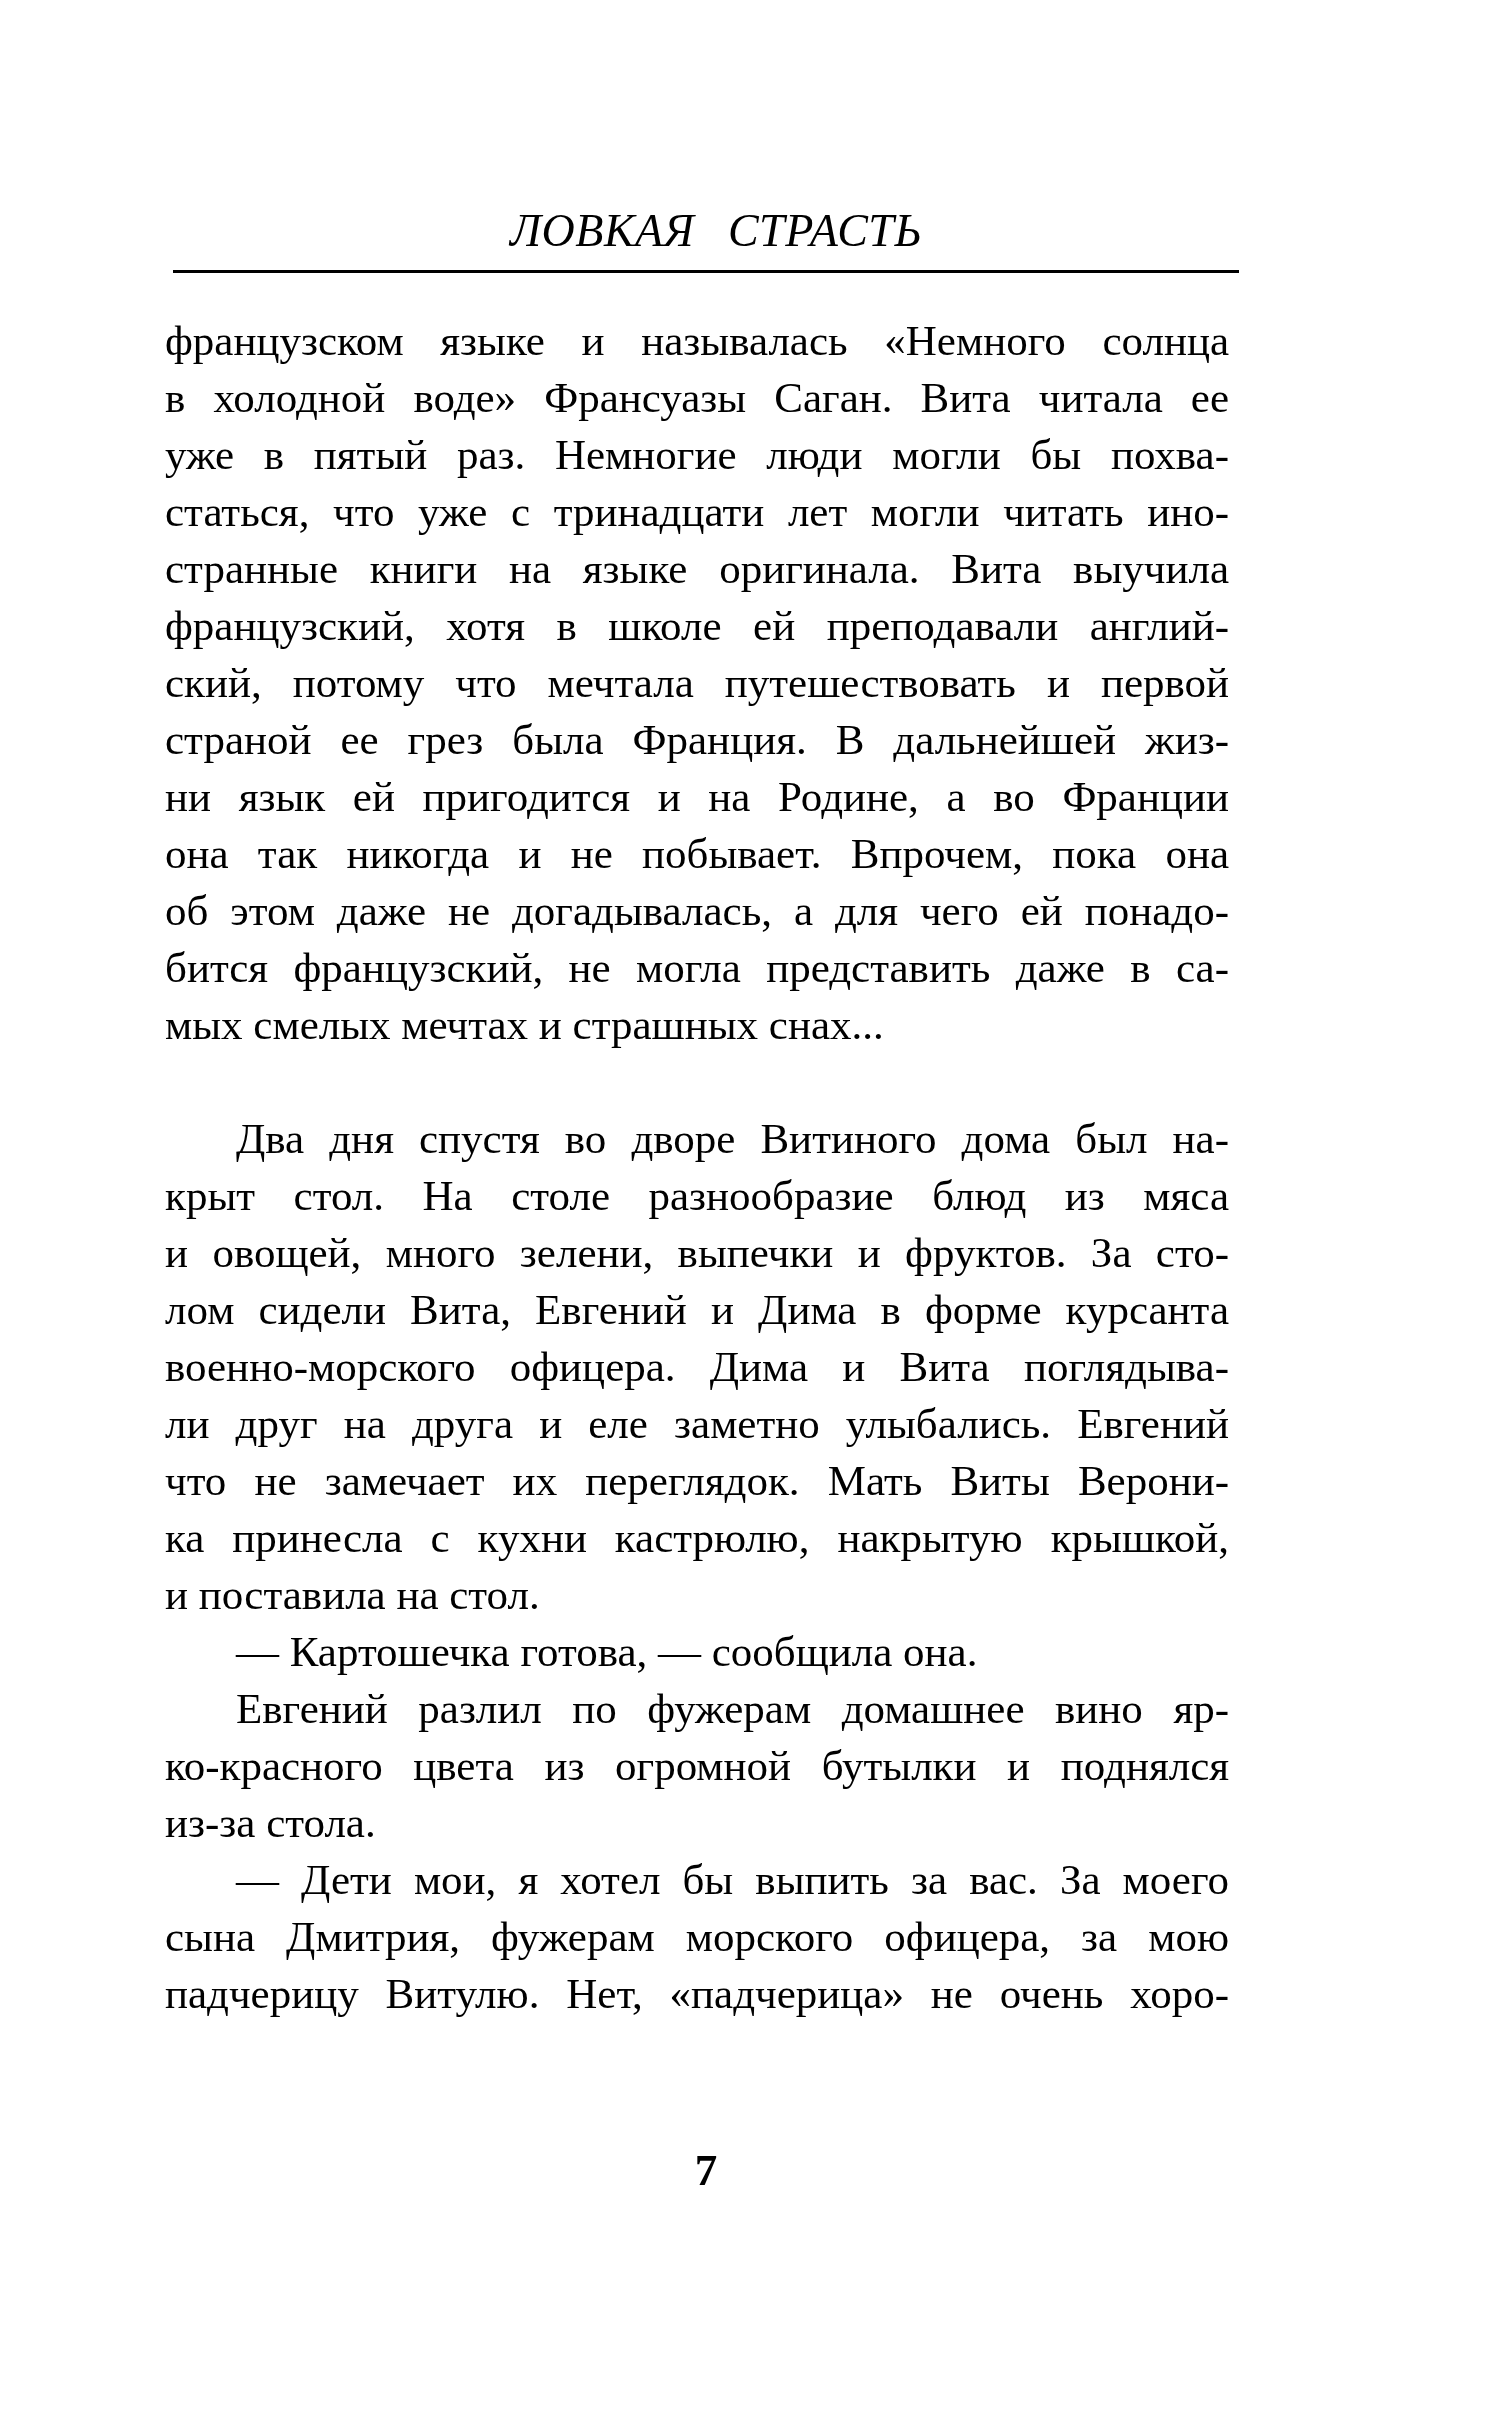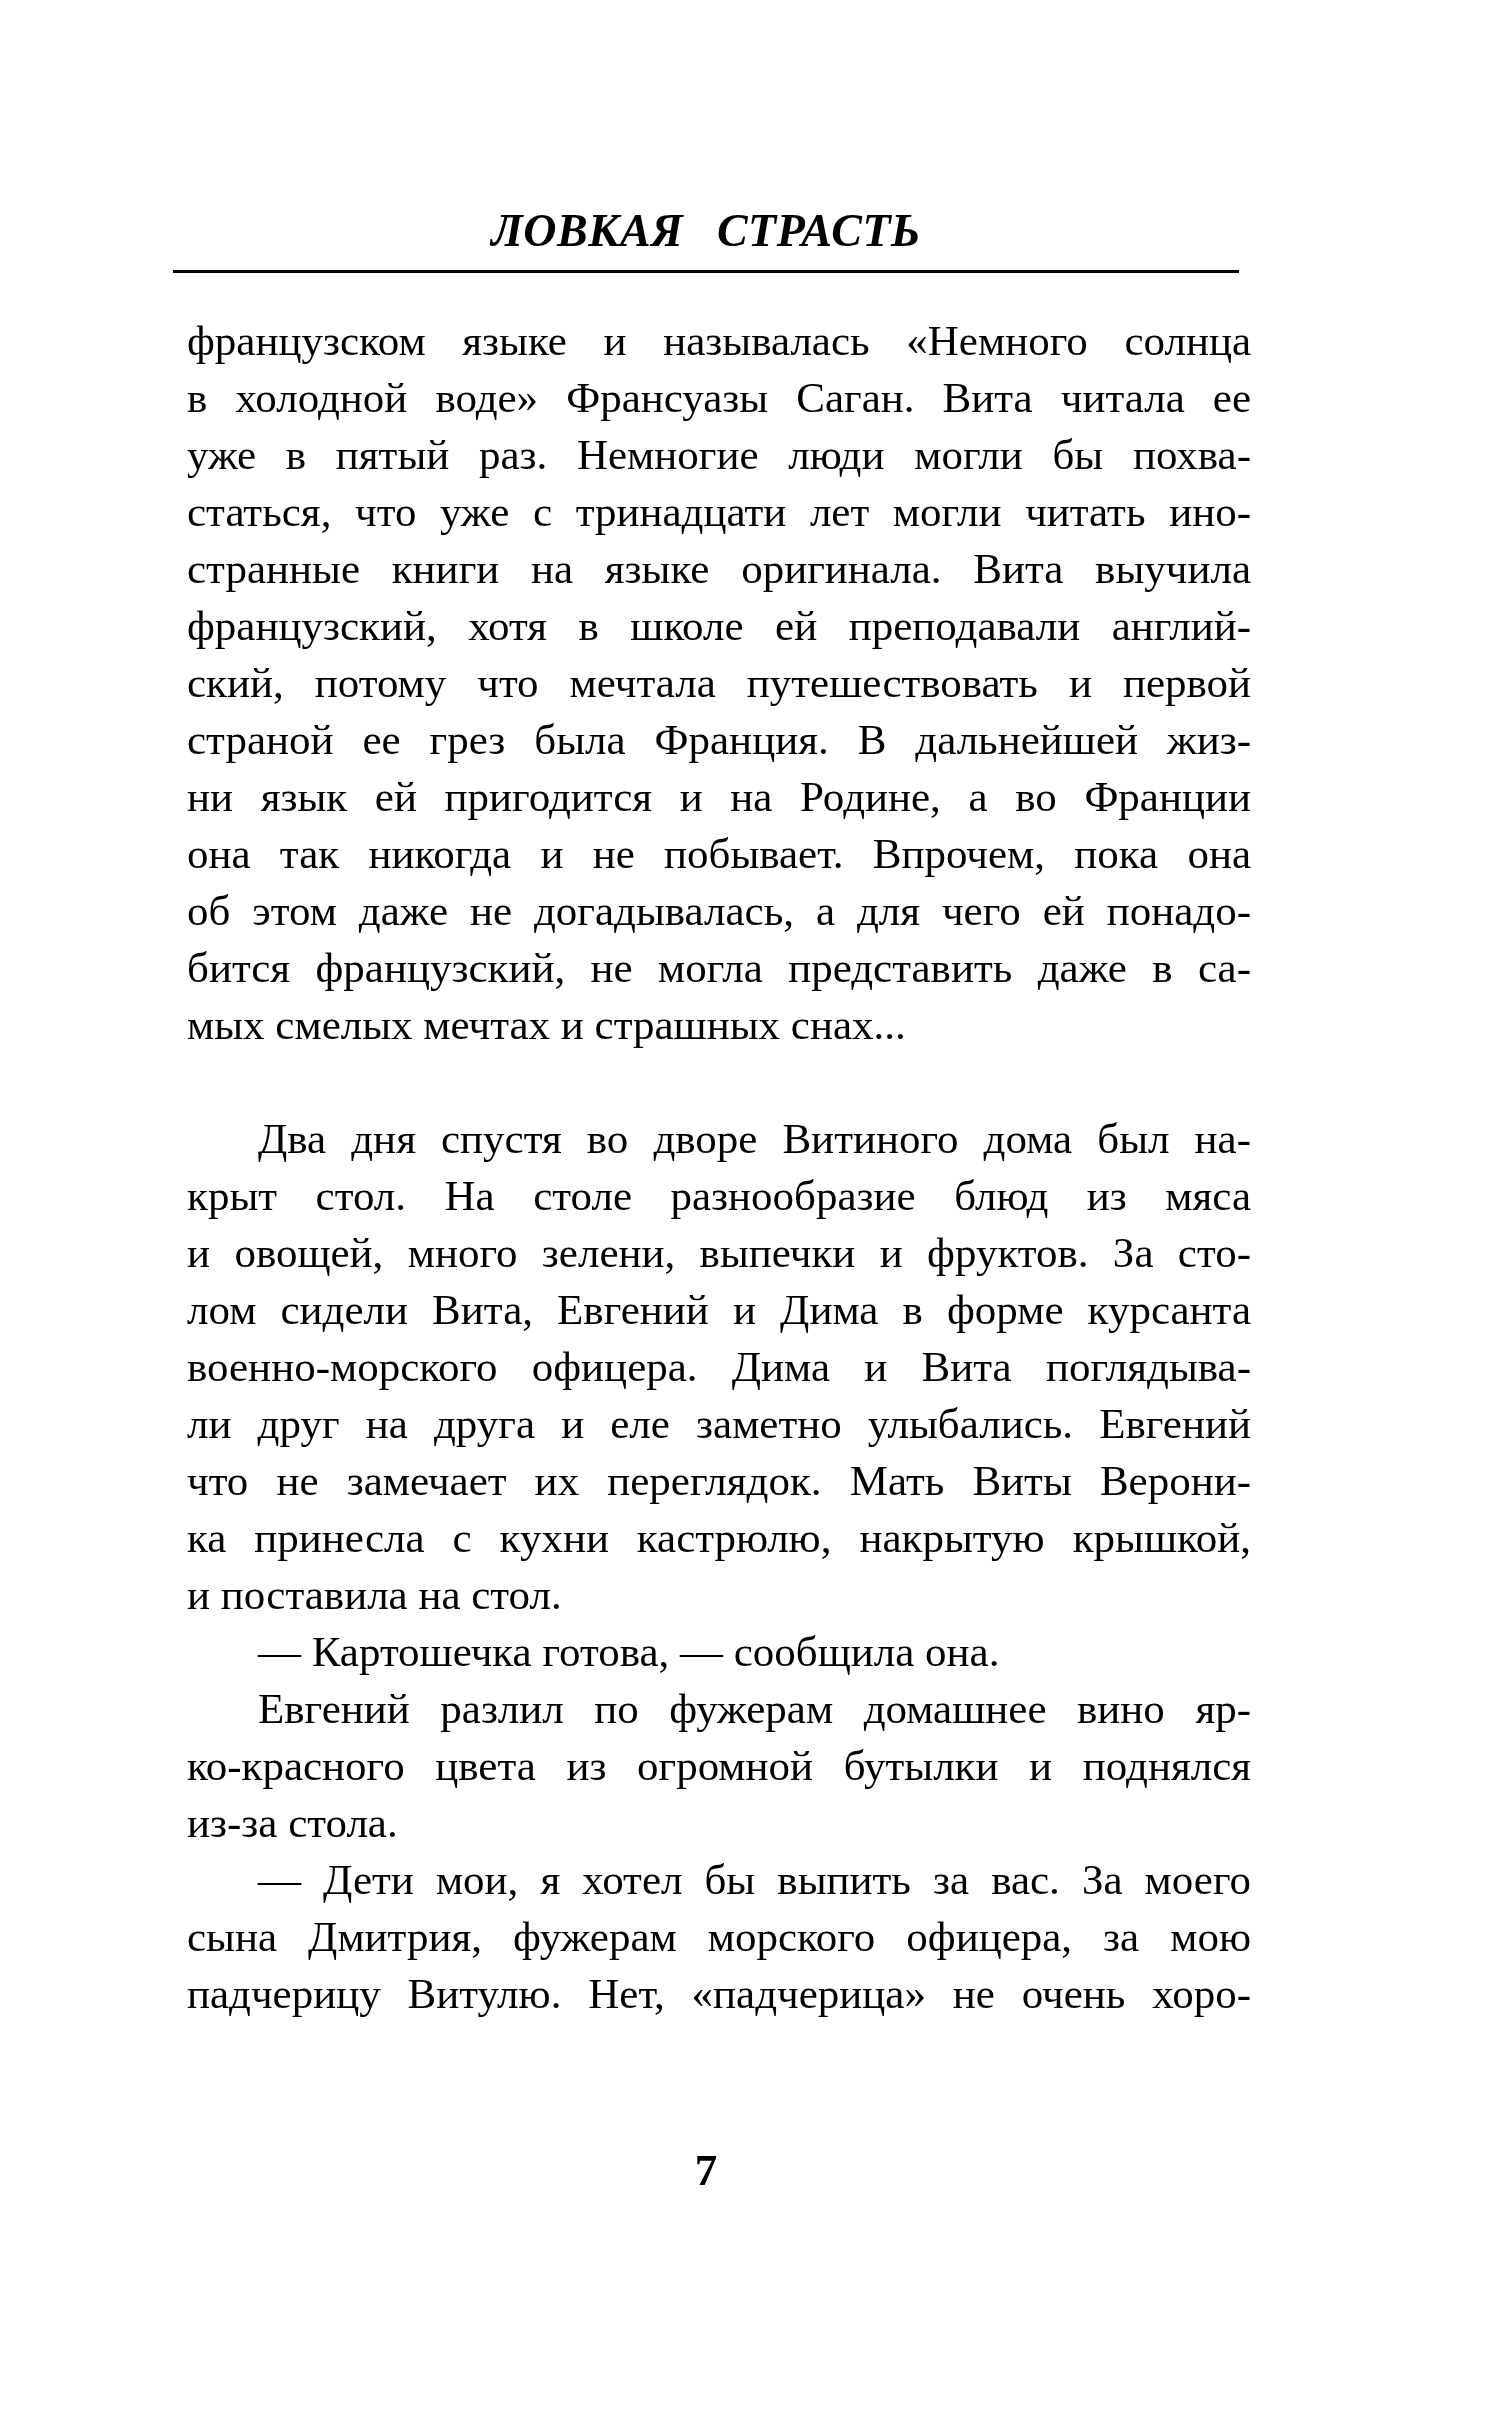--- a/index.html
+++ b/index.html
@@ -16,44 +16,43 @@
     font-family: "Liberation Serif", "DejaVu Serif", serif;
   }
   .page {
     position: absolute;
     left: 0; top: 0;
     width: 1506px;
     height: 2432px;
   }
   .running-head {
     position: absolute;
-    left: 173px;
+    left: 183px;
     width: 1066px;
     top: 196px;
     height: 69px;
     text-align: center;
     font-style: italic;
     font-size: 46px;
     line-height: 69px;
     letter-spacing: 0.5px;
     word-spacing: 21.6px;
     white-space: nowrap;
-    font-weight: bold;
   }
   .head-rule {
     position: absolute;
     left: 173px;
     top: 270px;
     width: 1066px;
     height: 2.9px;
     background: #000000;
   }
   .body-text {
     position: absolute;
-    left: 187px;
+    left: 165px;
     top: 312px;
     width: 1064px;
     font-size: 43px;
     line-height: 57px;
   }
   .line {
     display: block;
     height: 57px;
     white-space: nowrap;
     text-align: justify;

